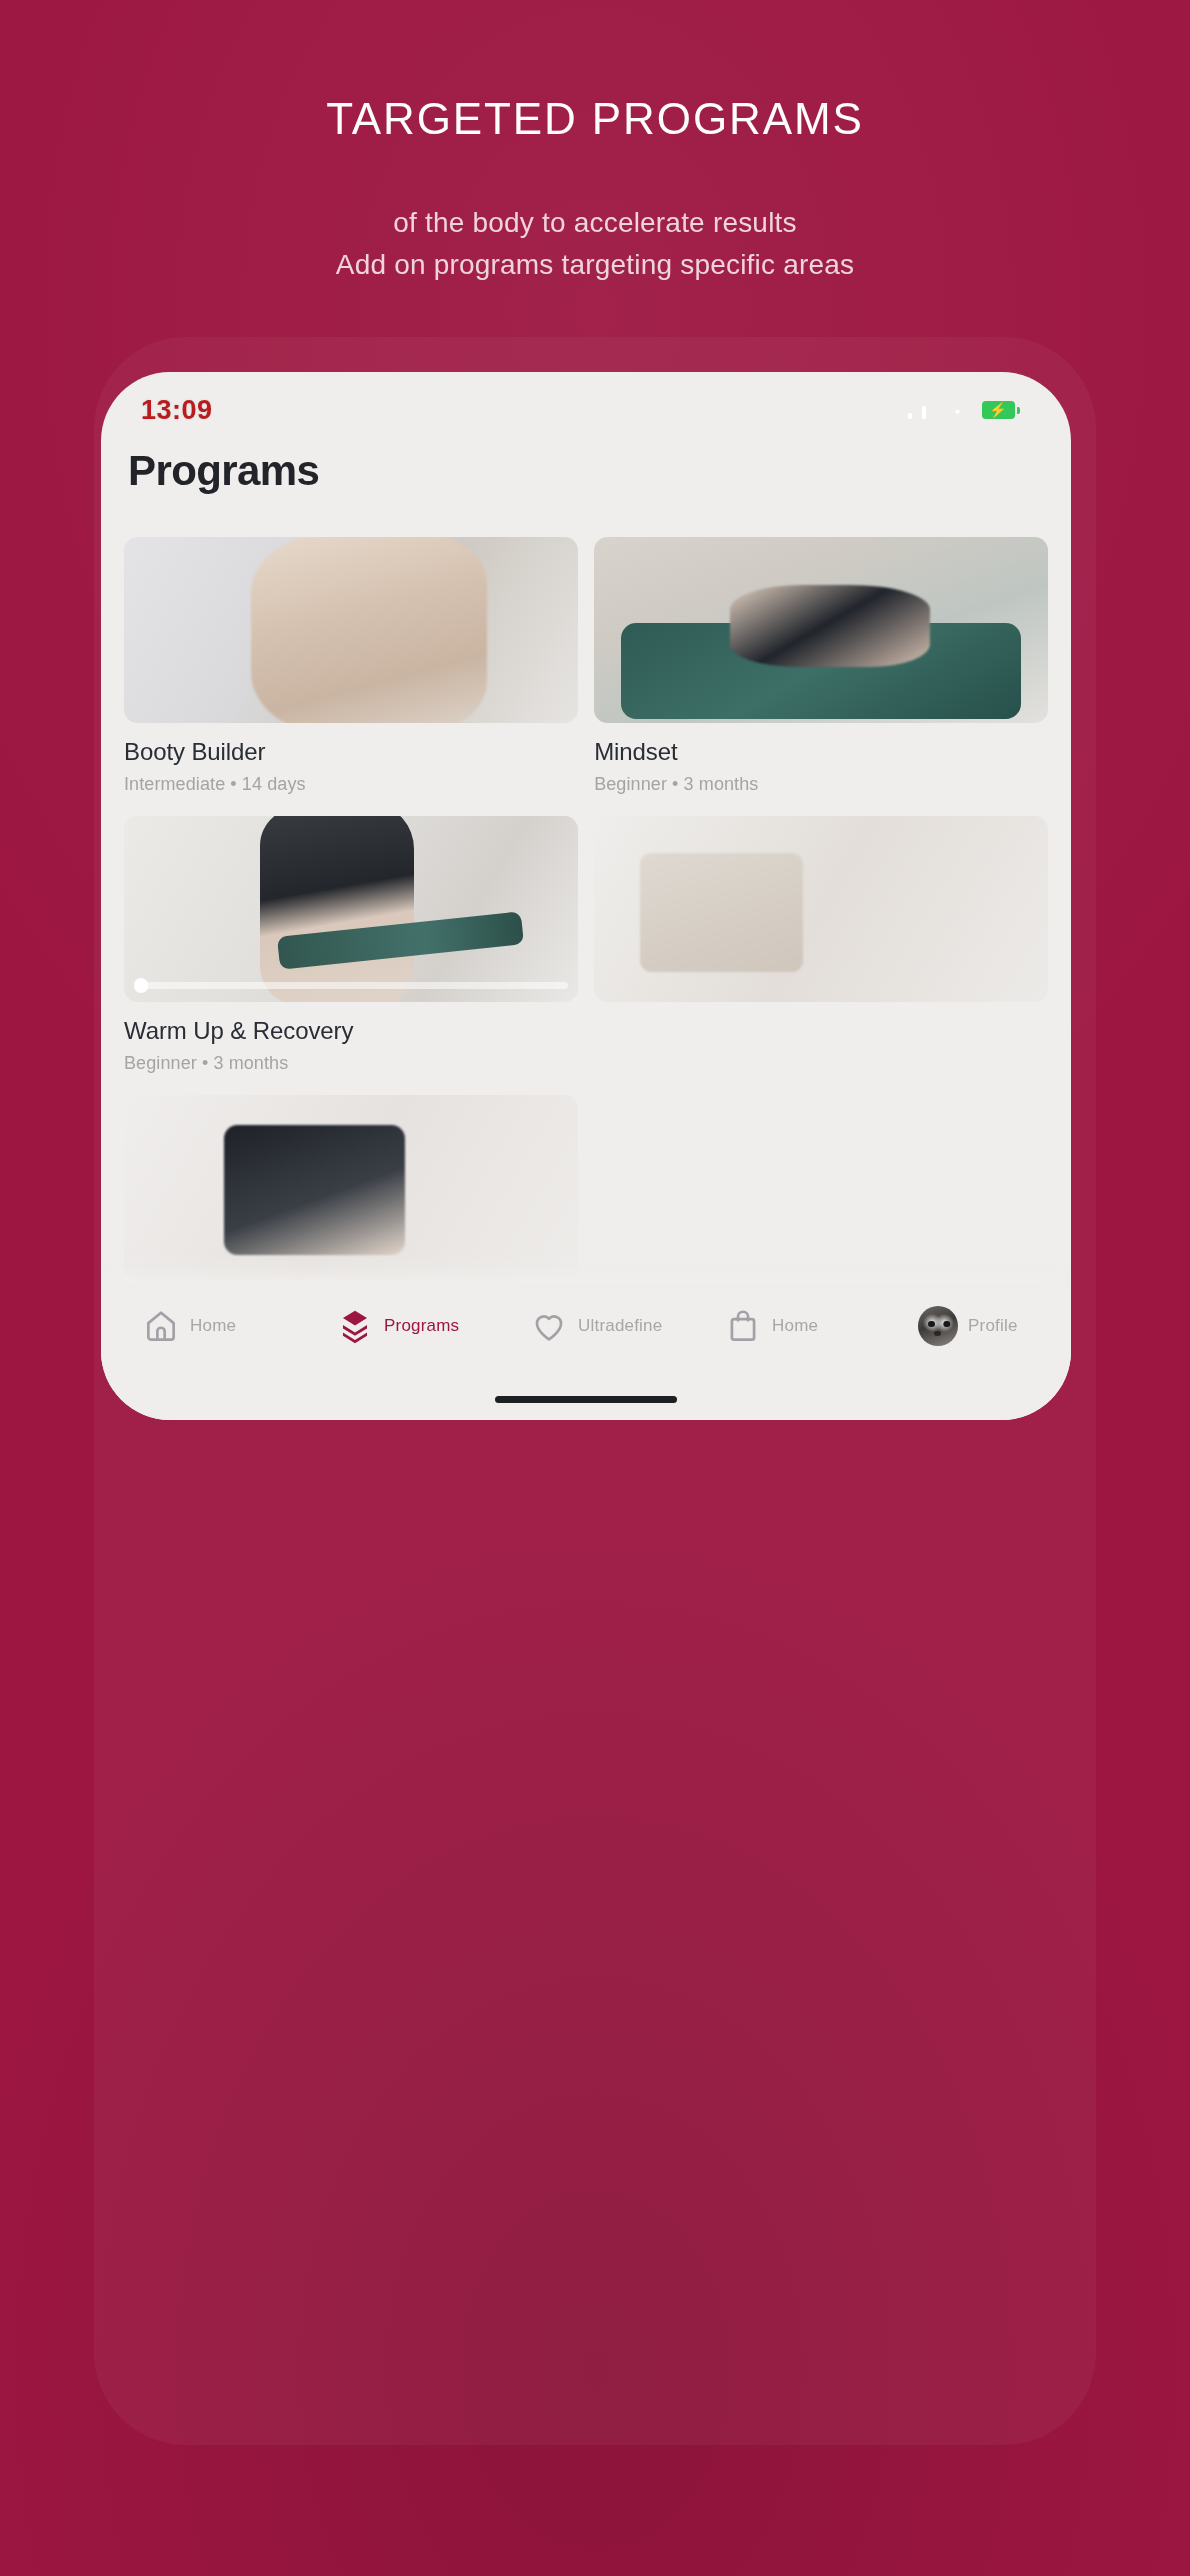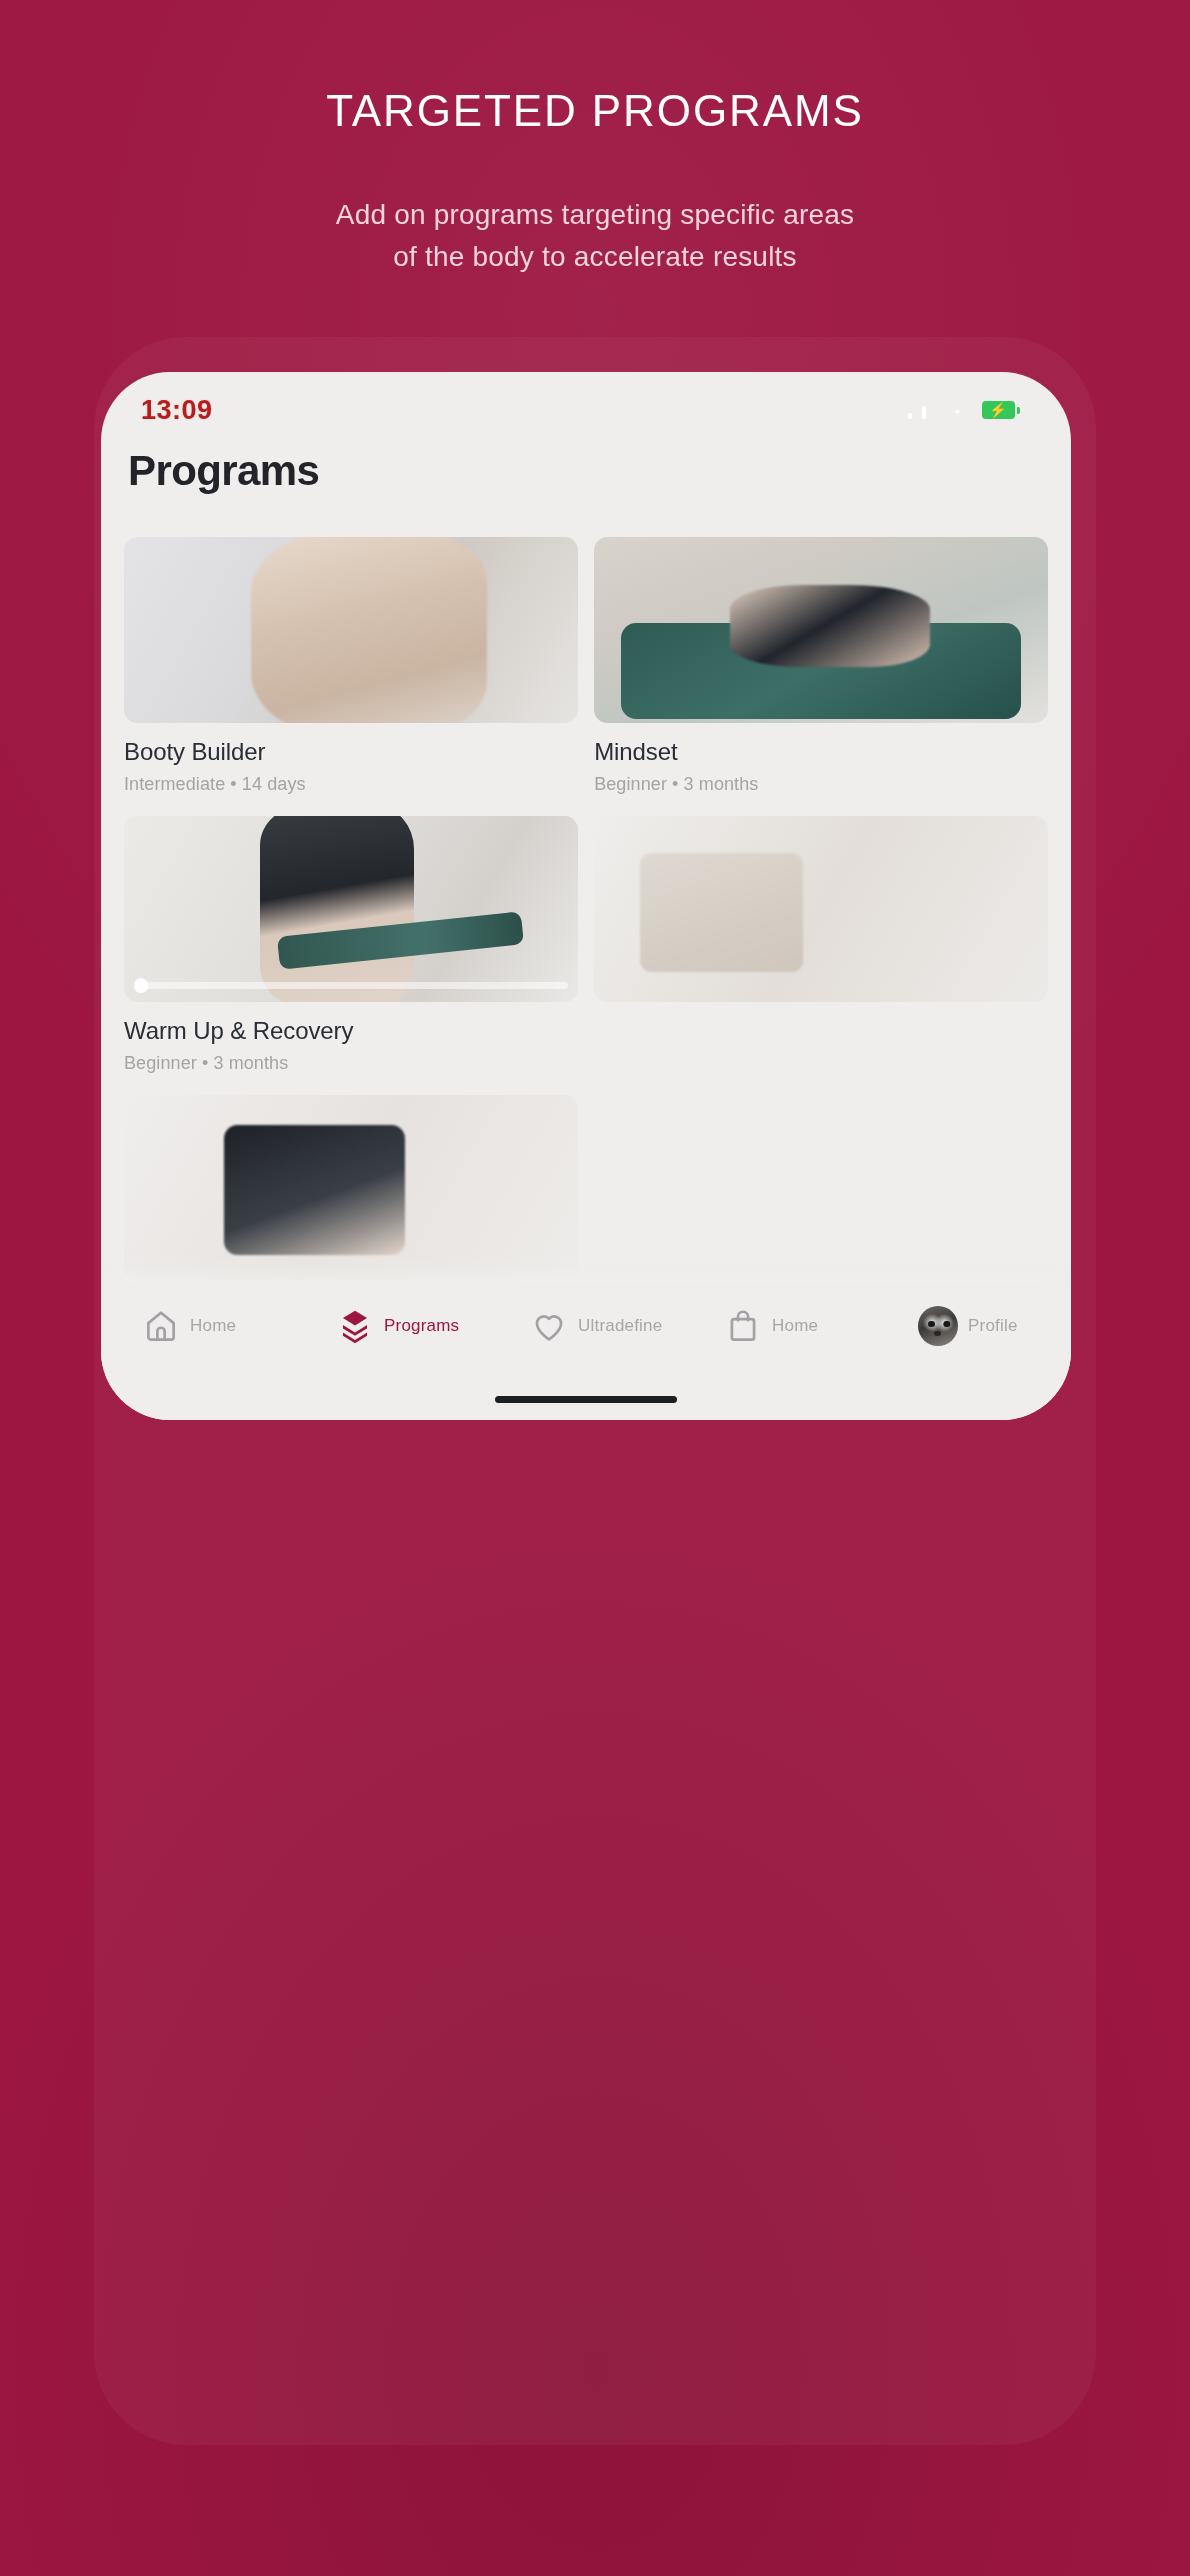--- a/index.html
+++ b/index.html
@@ -17,21 +17,21 @@
     position:absolute; inset:0;
     background:
       radial-gradient(120% 70% at 50% 12%, rgba(255,255,255,0.05) 0%, rgba(255,255,255,0) 55%),
       radial-gradient(90% 55% at 50% 92%, rgba(0,0,0,0.10) 0%, rgba(0,0,0,0) 60%);
     pointer-events:none;
   }
 
   
   .promo {
     position:absolute;
-    left:0; right:0; top:8px;
+    left:0; right:0; top:16px;
     text-align:center;
     color:#ffffff;
   }
   .promo-title {
     margin-top:79px;
     font-size:44px;
     font-weight:300;
     letter-spacing:1.9px;
     color:#fdfdfd;
     line-height:1.1;
@@ -271,22 +271,22 @@
   }
 </style>
 </head>
 <body>
 
 <div class="bg-shade"></div>
 
 <div class="promo">
   <div class="promo-title">TARGETED PROGRAMS</div>
   <div class="promo-sub">
+    <div>of the body to accelerate results</div>
     <div>Add on programs targeting specific areas</div>
-    <div>of the body to accelerate results</div>
   </div>
 </div>
 
 <div class="phone-shadow"></div>
 
 <div class="screen-body">
 
   <div class="statusbar">
     <div class="status-time">13:09</div>
     <div class="status-right">

